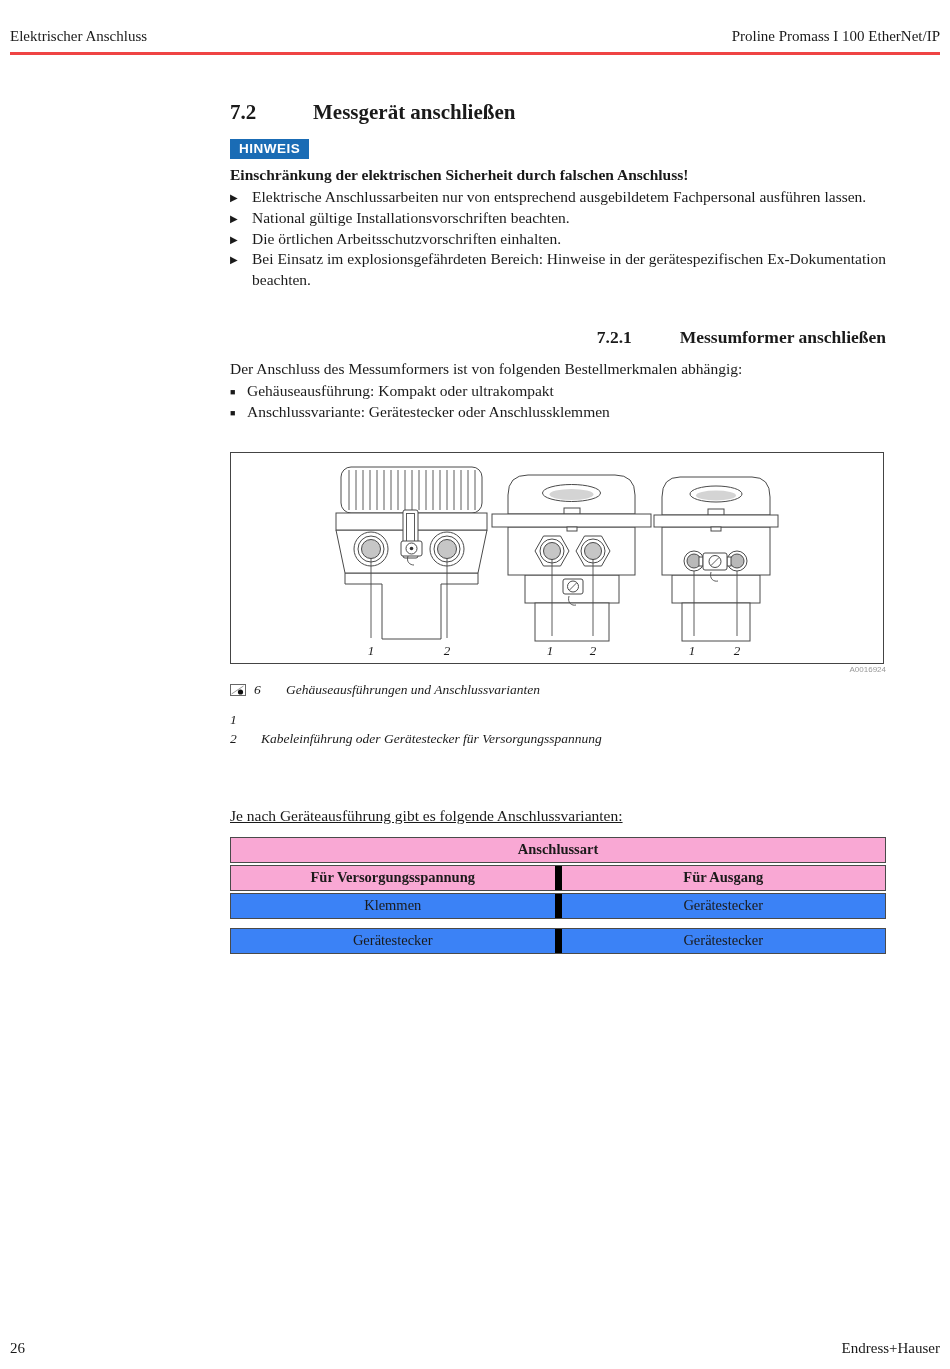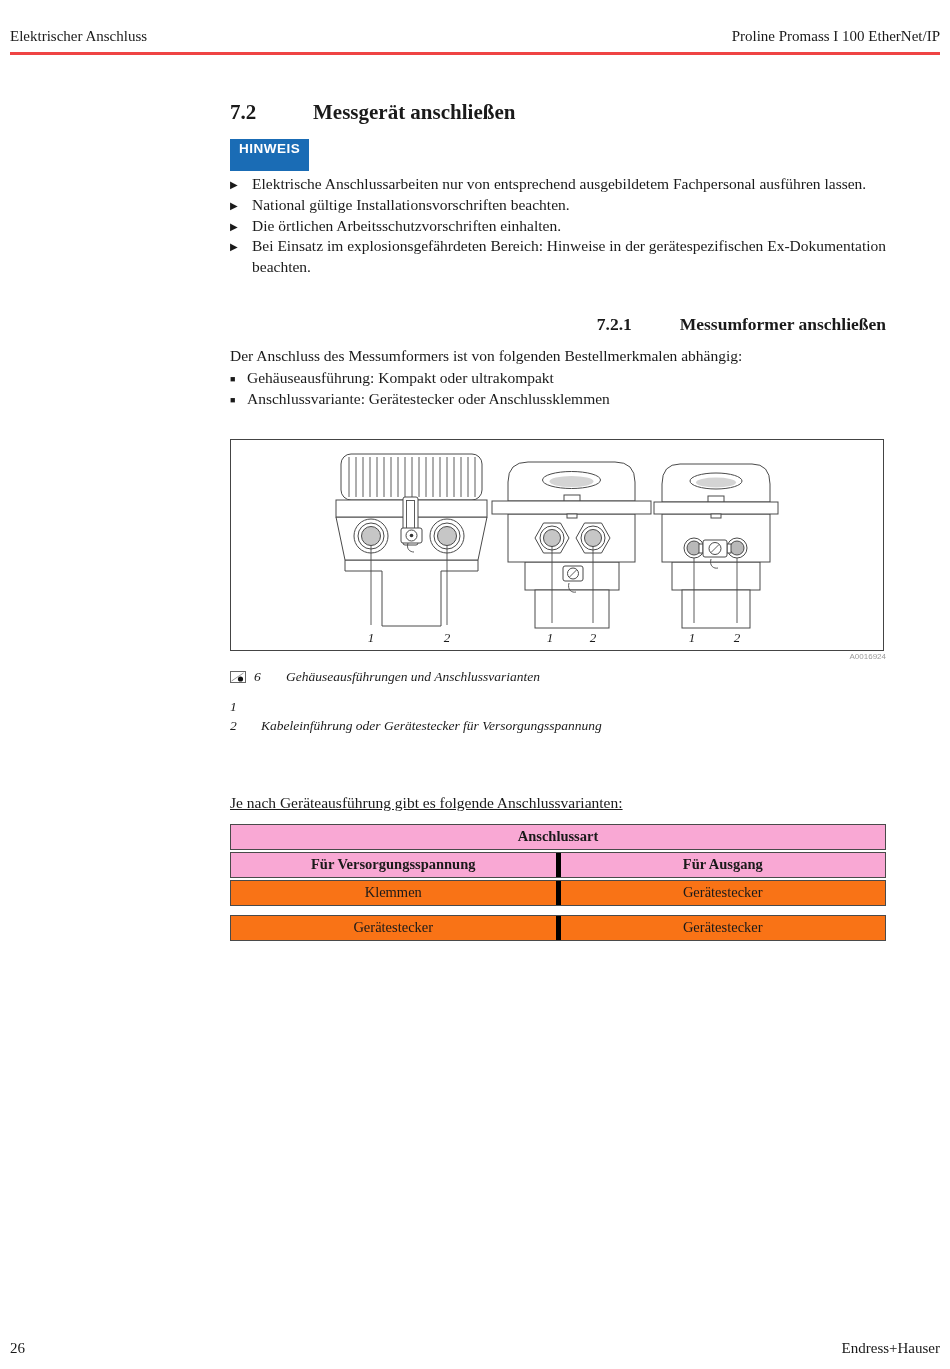--- a/index.html
+++ b/index.html
@@ -11,47 +11,47 @@
   
   .pageheader{position:absolute;left:10px;right:10px;top:28px;}
   .pageheader-row{display:flex;justify-content:space-between;font-size:15px;
     padding-bottom:7px;border-bottom:3px solid #ef4444;}
   
   .content{position:absolute;left:230px;top:90px;width:656px;}
   .sec-title{display:flex;font-weight:bold;font-size:21px;margin-top:10px;}
   .sec-num{width:83px;flex:none;}
   .badge{display:inline-block;background:#1a6cb5;color:#fff;
     font-family:"Liberation Sans", sans-serif;font-weight:bold;font-size:13.5px;
-    padding:2px 9px 15px;margin-top:14px;letter-spacing:.5px;}
+    padding:2px 9px 3px;margin-top:14px;letter-spacing:.5px;}
   .notice-heading{font-weight:bold;font-size:15.5px;margin-top:7px;}
   .blist{margin:3px 0 0 0;padding:0;list-style:none;}
   .blist li{display:flex;font-size:15.5px;line-height:1.34;}
   .tri-marker{width:22px;flex:none;font-size:10px;padding-top:4px;}
   .sq-marker{width:17px;flex:none;font-size:9px;padding-top:5px;}
   .subsec-title{display:flex;font-weight:bold;font-size:17.5px;margin-top:36px;justify-content:flex-end;}
   .intro{font-size:15.5px;margin-top:12px;}
   
   .figure{margin-top:30px;border:1px solid #444;width:654px;height:212px;box-sizing:border-box;background:#fff;}
   .figcode{text-align:right;font-size:8px;color:#999;font-family:"Liberation Sans", sans-serif;margin-top:1px;}
   .figcaption{display:flex;align-items:flex-start;margin-top:8px;font-style:italic;font-size:13.5px;}
   .figicon{flex:none;margin:2px 8px 0 0;}
   .fignum{width:32px;flex:none;}
   .figlegend{margin-top:13px;font-style:italic;font-size:13.5px;line-height:1.35;}
   .legend-row{display:flex;}
   .legend-num{width:31px;flex:none;}
   
   .variants-intro{margin-top:59px;font-size:15.5px;text-decoration:underline;}
   .ctable{margin-top:12px;font-size:14.5px;}
   .trow{display:flex;border:1px solid #4a4a4a;margin-top:2px;height:26px;
-    align-items:stretch;box-sizing:border-box;background:#f97316;}
+    align-items:stretch;box-sizing:border-box;background:#3b82f6;}
   .trow.first{margin-top:0;}
   .thead{background:#f9a8d4;font-weight:bold;}
   .gap-row{margin-top:9px;}
   .cell{flex:1;display:flex;align-items:center;justify-content:center;}
-  .cell + .cell{border-left:5px solid #000000;}
+  .cell + .cell{border-left:7px solid #000000;}
   
   .pagefooter{position:absolute;left:10px;right:10px;bottom:12px;
     display:flex;justify-content:space-between;font-size:15px;gap:28px;}
   
   .draw{stroke:#4a4a4a;stroke-width:1;fill:#fff;}
   .thin{stroke:#4a4a4a;stroke-width:.9;fill:none;}
   .callout{font-family:"Liberation Serif", serif;font-style:italic;font-size:13px;fill:#1a1a1a;
     text-anchor:middle;stroke:none;}
 </style>
 </head>
@@ -67,20 +67,21 @@
 <div class="content">
 
   <div class="sec-title">
     <span class="sec-num">7.2</span>
     <span>Messgerät anschließen</span>
   </div>
 
   <div>
     <span class="badge">HINWEIS</span>
   </div>
+  <div class="notice-heading">Einschränkung der elektrischen Sicherheit durch falschen Anschluss!</div>
   <ul class="blist">
     <li>
       <span class="tri-marker">▶</span>
       <span>Elektrische Anschlussarbeiten nur von entsprechend ausgebildetem Fachpersonal ausführen lassen.</span>
     </li>
     <li>
       <span class="tri-marker">▶</span>
       <span>National gültige Installationsvorschriften beachten.</span>
     </li>
     <li>

